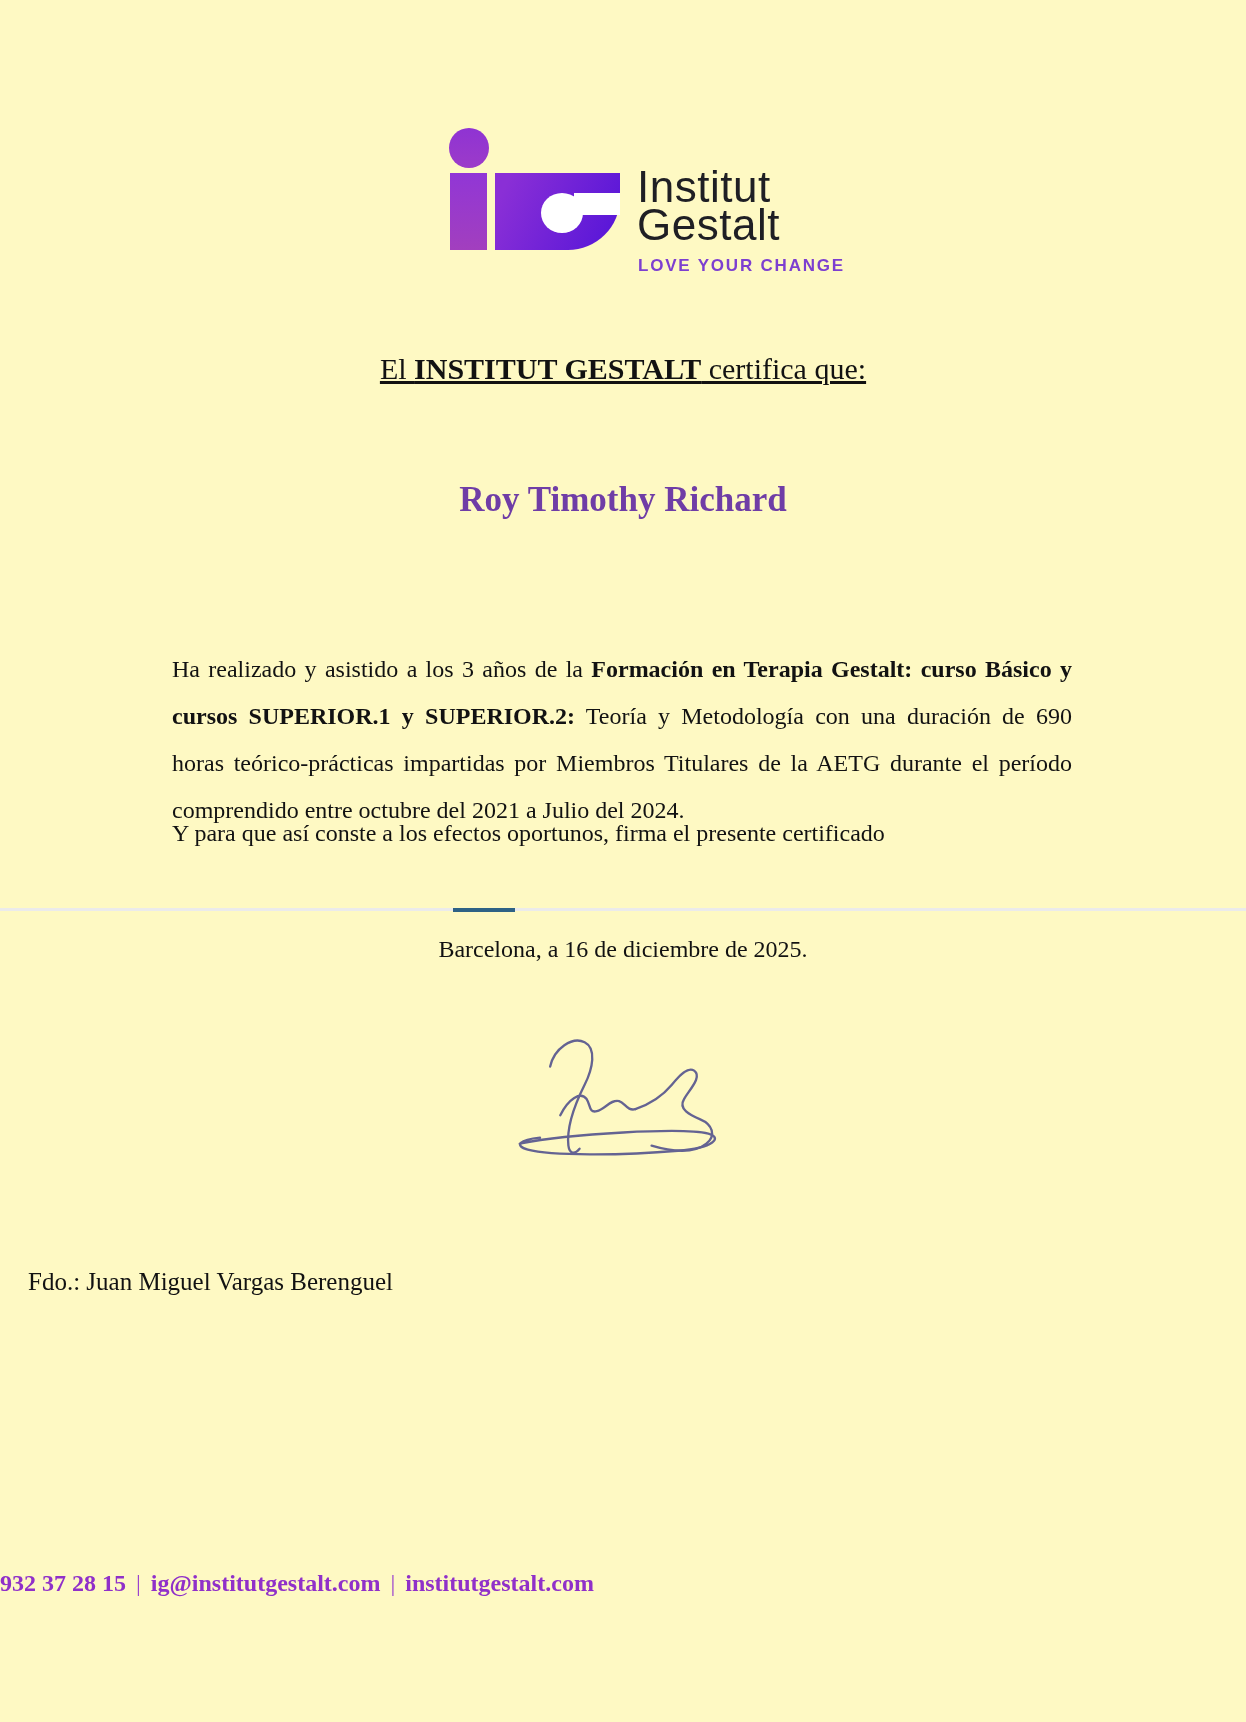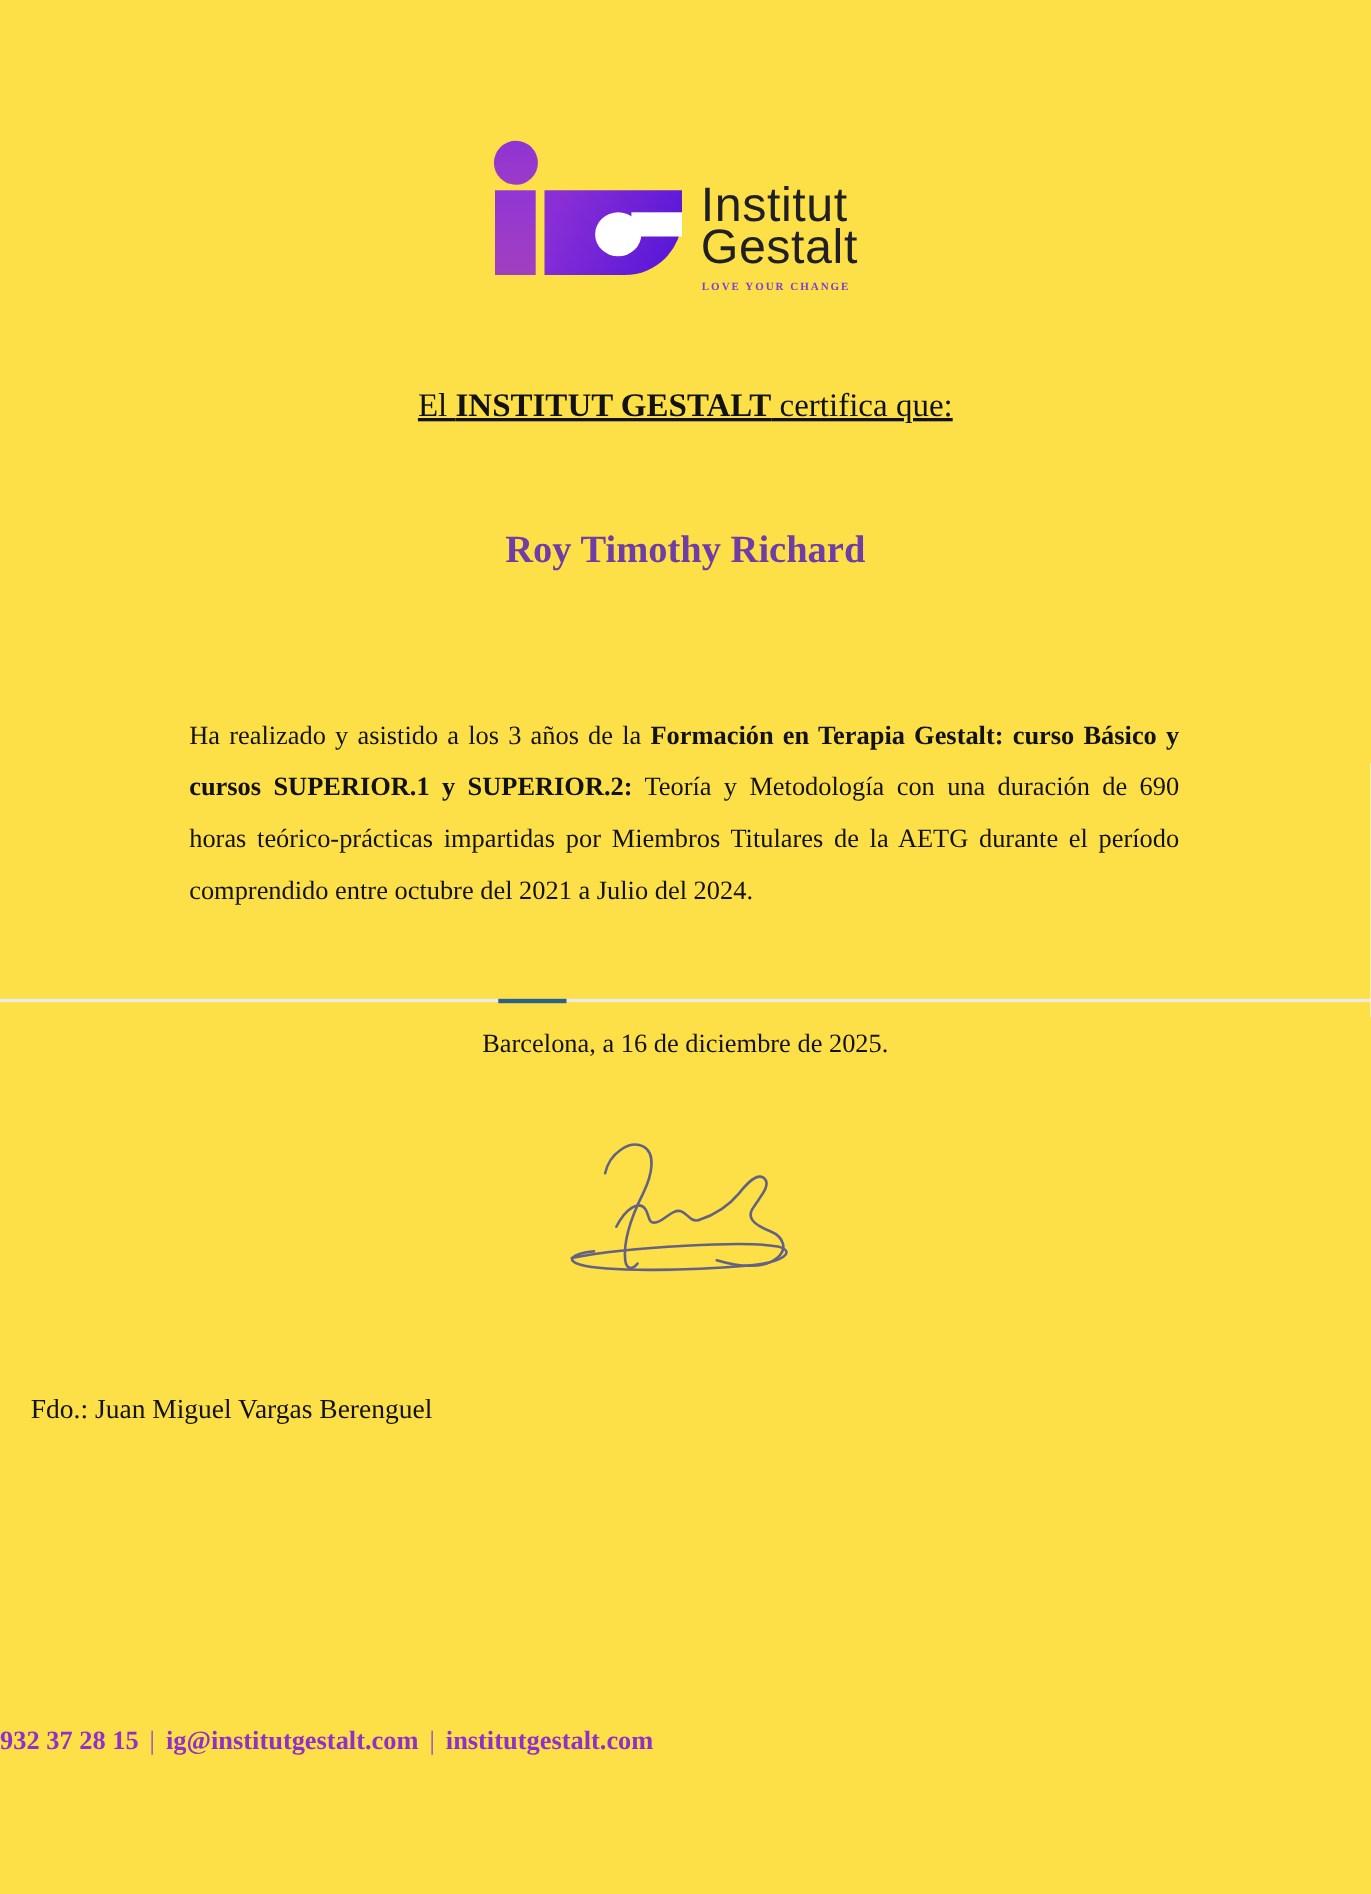--- a/index.html
+++ b/index.html
@@ -1,19 +1,19 @@
 <!DOCTYPE html>
 <html><head>
 <meta charset="utf-8">
 <style>
   html,body{margin:0;padding:0;background:#ffffff;}
   .page{
     position:relative;
     width:1246px;height:1722px;
-    background:#fde047;
+    background:#fef9c3;
     font-family:"Liberation Serif", serif;
     color:#121212;
     overflow:hidden;
   }
   
   .logo-mark{position:absolute;left:448px;top:118px;width:172px;height:132px;}
   .i-dot{position:absolute;left:1px;top:10px;width:40px;height:40px;border-radius:50%;
          background:linear-gradient(180deg,#8f33d3,#9c3bc9);}
   .i-stem{position:absolute;left:2px;top:55px;width:37px;height:77px;
          background:linear-gradient(180deg,#9136d6,#a23fbe);}
@@ -24,23 +24,23 @@
   .g-counter{position:absolute;left:46px;top:20px;width:42px;height:40px;border-radius:50%;background:#ffffff;}
   .g-slot{position:absolute;left:79px;top:20px;width:46px;height:22px;background:#ffffff;}
   .brand{
     position:absolute;left:637px;top:168px;
     font-family:"Liberation Sans", sans-serif;
     font-weight:400;color:#1f1f24;
     font-size:44px;line-height:38px;letter-spacing:0.5px;
   }
   .tagline{
     position:absolute;left:638px;top:256px;
-    font-family:Liberation Serif, serif;
+    font-family:Liberation Sans, sans-serif;
     font-weight:700;color:#7d3fd0;
-    font-size:10px;letter-spacing:1.8px;
+    font-size:17px;letter-spacing:1.8px;
   }
   
   .intro{position:absolute;left:0;top:352px;width:100%;text-align:center;font-size:30px;text-decoration:underline;}
   .intro .b{font-weight:700;}
   .recipient{position:absolute;left:0;top:480px;width:100%;text-align:center;
     font-size:35px;font-weight:700;color:#6f3da6;}
   .body-par{position:absolute;left:172px;top:622px;width:900px;
     font-size:24px;line-height:47px;text-align:justify;}
   .body-par .b{font-weight:700;}
   .closing{position:absolute;left:172px;top:820px;width:930px;font-size:24px;}
@@ -80,20 +80,21 @@
   <div class="intro">
     <span>El </span><span class="b">INSTITUT GESTALT</span><span> certifica que:</span>
   </div>
 
   <div class="recipient">Roy Timothy Richard</div>
 
   <p class="body-par">
     <span>Ha realizado y asistido a los 3 años de la </span><span class="b">Formación en Terapia Gestalt: curso Básico y cursos SUPERIOR.1 y SUPERIOR.2:</span><span> Teoría y Metodología con una duración de 690 horas teórico-prácticas impartidas por Miembros Titulares de la AETG durante el período comprendido entre octubre del 2021 a Julio del 2024.</span>
   </p>
 
+  <div class="closing">Y para que así conste a los efectos oportunos, firma el presente certificado</div>
 
   <div class="divider"></div>
   <div class="divider-accent"></div>
 
   <div class="date-line">Barcelona, a 16 de diciembre de 2025.</div>
 
   <div class="signature">
     <svg width="266" height="142" viewBox="0 0 260 140" xmlns="http://www.w3.org/2000/svg">
       <g fill="none" stroke="#4f4f8c" stroke-width="2.3" stroke-linecap="round" opacity="0.88">
         <path d="M70,40 C74,22 92,10 104,16 C116,22 112,42 104,58 C94,78 86,100 88,118 C89,126 94,127 99,121"></path>

